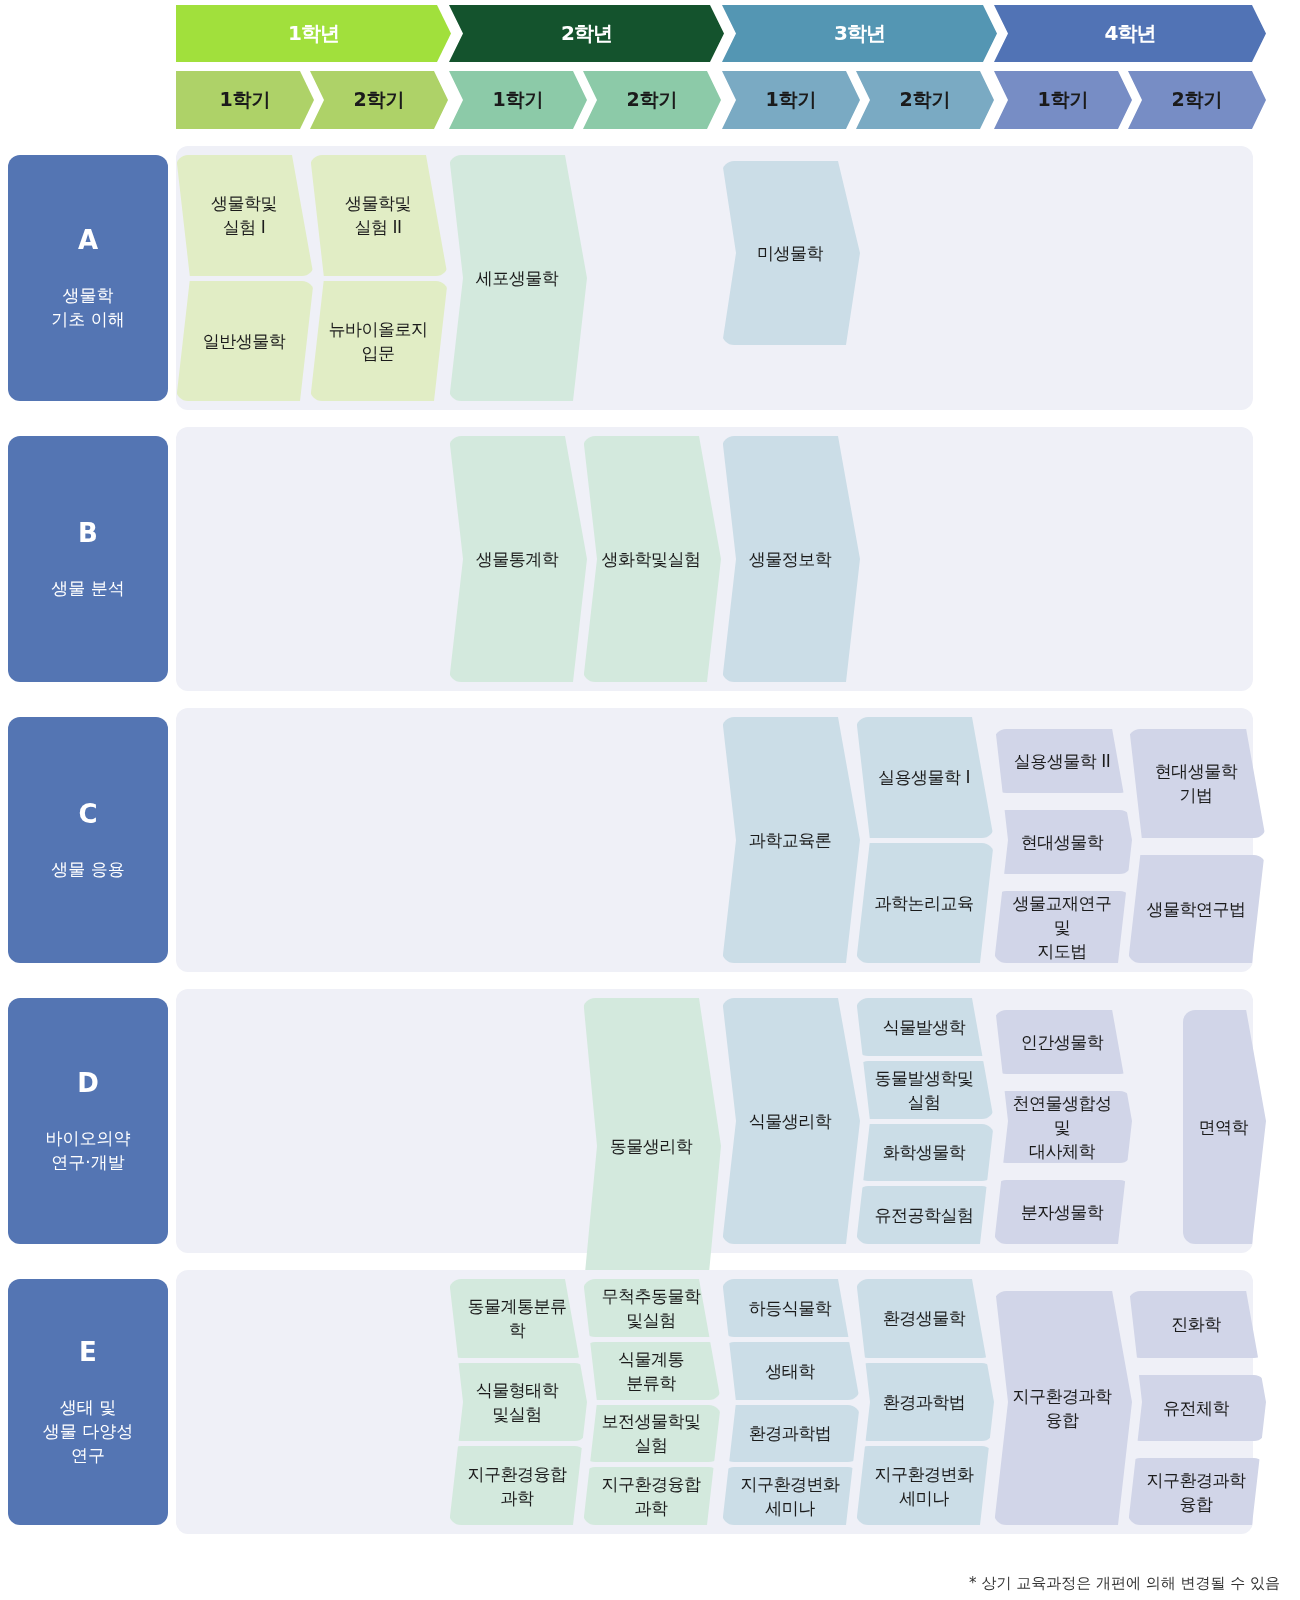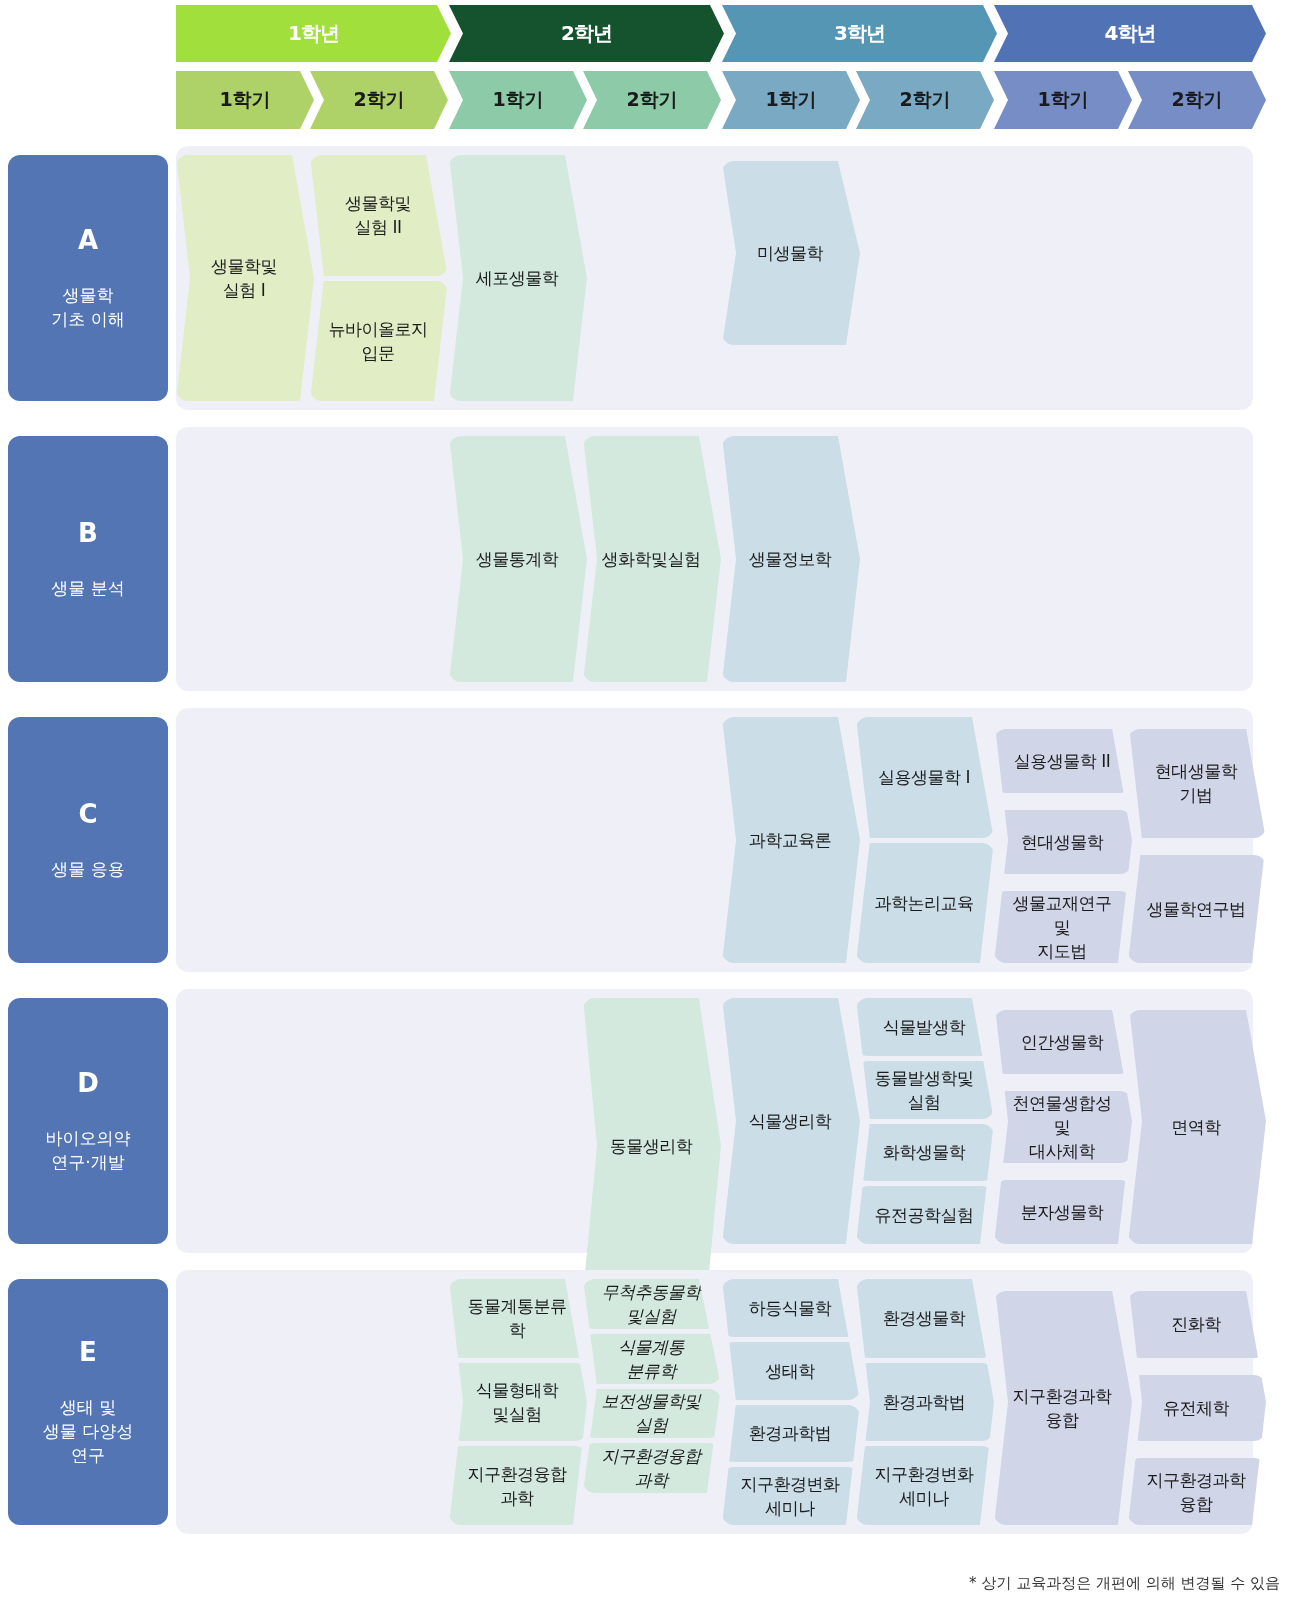--- a/index.html
+++ b/index.html
@@ -55,20 +55,21 @@
     <div class="hdr" style="left: 1128px; top: 71px; width: 138px; height: 58px; background: rgb(119, 141, 197);">2학기</div>
     <div class="rowlabel" style="top: 155px; height: 246px;">
       <div class="letter">A</div>
       <div class="title">생물학
 기초 이해</div>
     </div>
     <div class="track" style="top: 146px; height: 264px;"></div>
     <div class="col" style="left: 176px; top: 155px; width: 138px; height: 246px;">
       <div class="cell c-lime">생물학및
 실험 I</div>
+      <div class="cell c-lime">일반생물학</div>
     </div>
     <div class="col" style="left: 310px; top: 155px; width: 138px; height: 246px;">
       <div class="cell c-lime">생물학및
 실험 II</div>
       <div class="cell c-lime">뉴바이올로지
 입문</div>
     </div>
     <div class="col" style="left: 449px; top: 155px; width: 138px; height: 246px;">
       <div class="cell c-mint">세포생물학</div>
     </div>
@@ -130,37 +131,37 @@
 실험</div>
       <div class="cell c-blue">화학생물학</div>
       <div class="cell c-blue">유전공학실험</div>
     </div>
     <div class="col" style="left: 994px; top: 998px; width: 138px; height: 246px;">
       <div class="cell c-lav">인간생물학</div>
       <div class="cell c-lav">천연물생합성및
 대사체학</div>
       <div class="cell c-lav">분자생물학</div>
     </div>
-    <div class="col" style="left: 1128px; top: 998px; width: 138px; height: 246px;">
+    <div class="col" style="left: 1128px; top: 998px; width: 138px; height: 246px; align-items: flex-end;">
       <div class="cell c-lav">면역학</div>
     </div>
     <div class="rowlabel" style="top: 1279px; height: 246px;">
       <div class="letter">E</div>
       <div class="title">생태 및
 생물 다양성
 연구</div>
     </div>
     <div class="track" style="top: 1270px; height: 264px;"></div>
     <div class="col" style="left: 449px; top: 1279px; width: 138px; height: 246px;">
       <div class="cell c-mint">동물계통분류학</div>
       <div class="cell c-mint">식물형태학
 및실험</div>
       <div class="cell c-mint">지구환경융합과학</div>
     </div>
-    <div class="col" style="left: 583px; top: 1279px; width: 138px; height: 214px; font-style: italic;">
+    <div class="col" style="left: 583px; top: 1279px; width: 138px; height: 246px;">
       <div class="cell c-mint">무척추동물학
 및실험</div>
       <div class="cell c-mint">식물계통
 분류학</div>
       <div class="cell c-mint">보전생물학및
 실험</div>
       <div class="cell c-mint">지구환경융합
 과학</div>
     </div>
     <div class="col" style="left: 722px; top: 1279px; width: 138px; height: 246px;">

